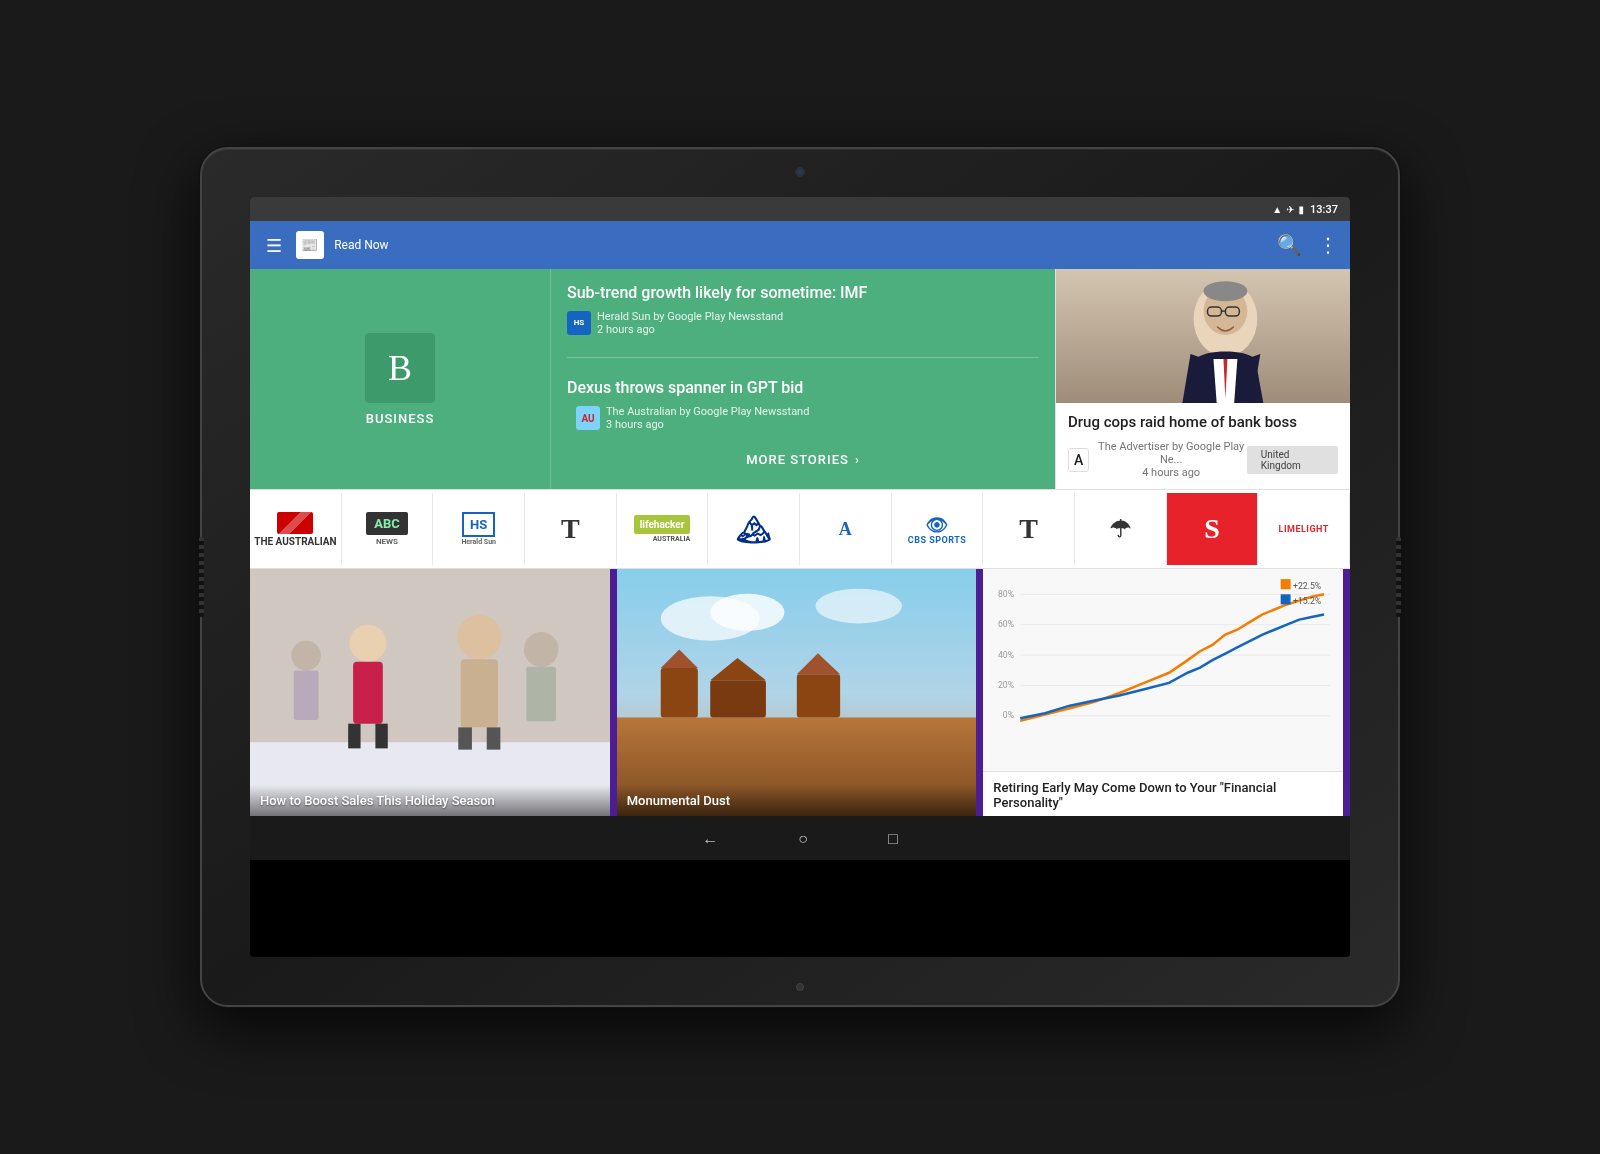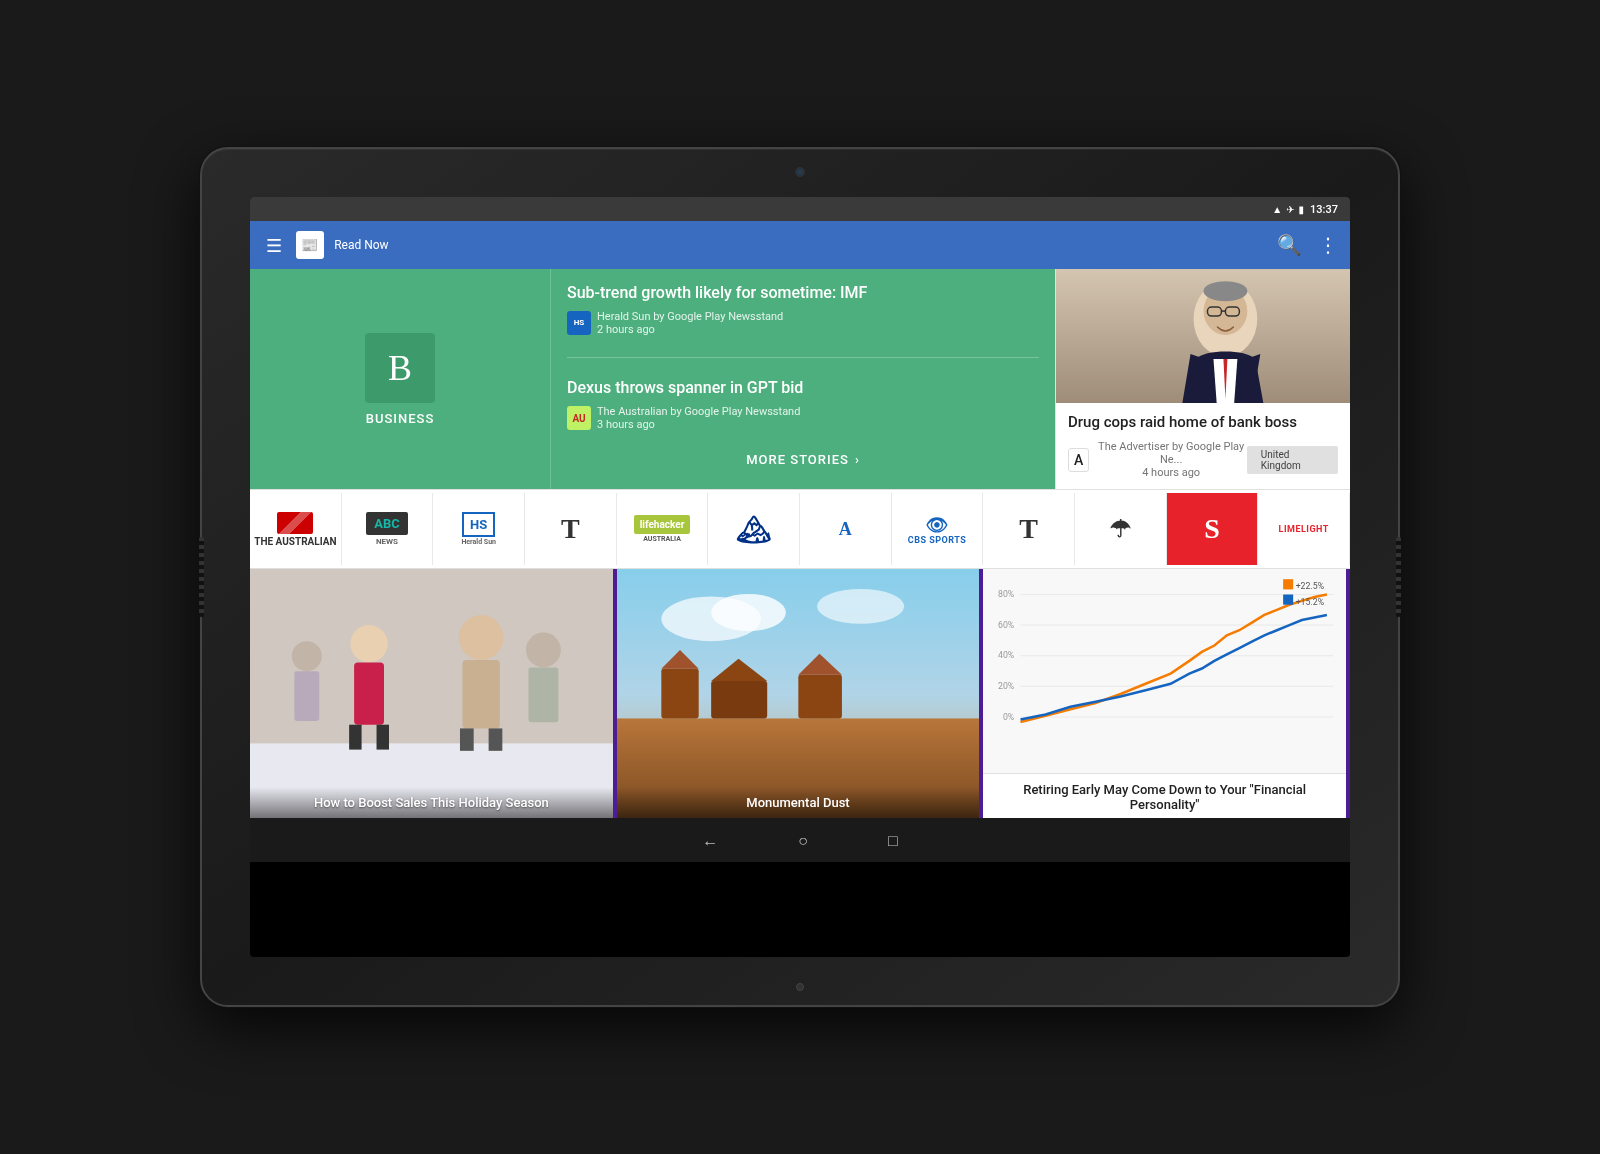--- a/index.html
+++ b/index.html
@@ -234,21 +234,21 @@
       border-radius: 3px;
       display: flex;
       align-items: center;
       justify-content: center;
       font-size: 9px;
       font-weight: bold;
       color: #fff;
       flex-shrink: 0;
     }
     .hs-logo { background: #1565c0; font-size: 8px; }
-    .au-logo { background: #bef264; color: #c62828; }
+    .au-logo { background: #7dd3fc; color: #c62828; margin-left: 9px; }
     .story-source-text {
       color: rgba(255,255,255,0.85);
       font-size: 11px;
     }
     .story-divider {
       height: 1px;
       background: rgba(255,255,255,0.25);
       margin: 8px 0;
     }
     .more-stories-btn {
@@ -373,23 +373,22 @@
     
     .bottom-cards {
       flex: 1;
       display: flex;
       gap: 0;
     }
     .bottom-card {
       flex: 1;
       position: relative;
       overflow: hidden;
-      border-right: 4px solid #4c1d95;
+      border-right: 7px solid #4c1d95;
       cursor: pointer;
-      text-align: center;
     }
     .bottom-card-overlay {
       position: absolute;
       bottom: 0;
       left: 0;
       right: 0;
       padding: 8px 10px;
       background: linear-gradient(to top, rgba(0,0,0,0.5) 0%, transparent 100%);
     }
     .bottom-card-title {
@@ -444,21 +443,21 @@
     }
     .android-btn {
       color: #fff;
       font-size: 16px;
       opacity: 0.7;
       cursor: pointer;
     }
 
     .abc-logo-box {
       background: #333;
-      color: #14b8a6;
+      color: #86efac;
       padding: 4px 8px;
       font-size: 13px;
       font-weight: bold;
       border-radius: 2px;
     }
     .abc-sub {
       font-size: 8px;
       color: #666;
       text-align: center;
       margin-top: 2px;
@@ -678,21 +677,21 @@
         </div>
 
         <div class="source-item src-telegraph">
           <div class="source-logo">
             <span class="t-logo">T</span>
           </div>
         </div>
 
         <div class="source-item src-lifehacker">
           <div class="source-logo">
-            <div style="display:flex;flex-direction:column;align-items:center;">
+            <div style="display:flex;flex-direction:column;align-items:flex-end;">
               <div class="lh-logo">lifehacker</div>
               <span class="lh-sub">AUSTRALIA</span>
             </div>
           </div>
         </div>
 
         <div class="source-item src-courier-mail">
           <div class="source-logo">
             <span class="courier-qld" style="font-size:28px;">🏔</span>
           </div>

